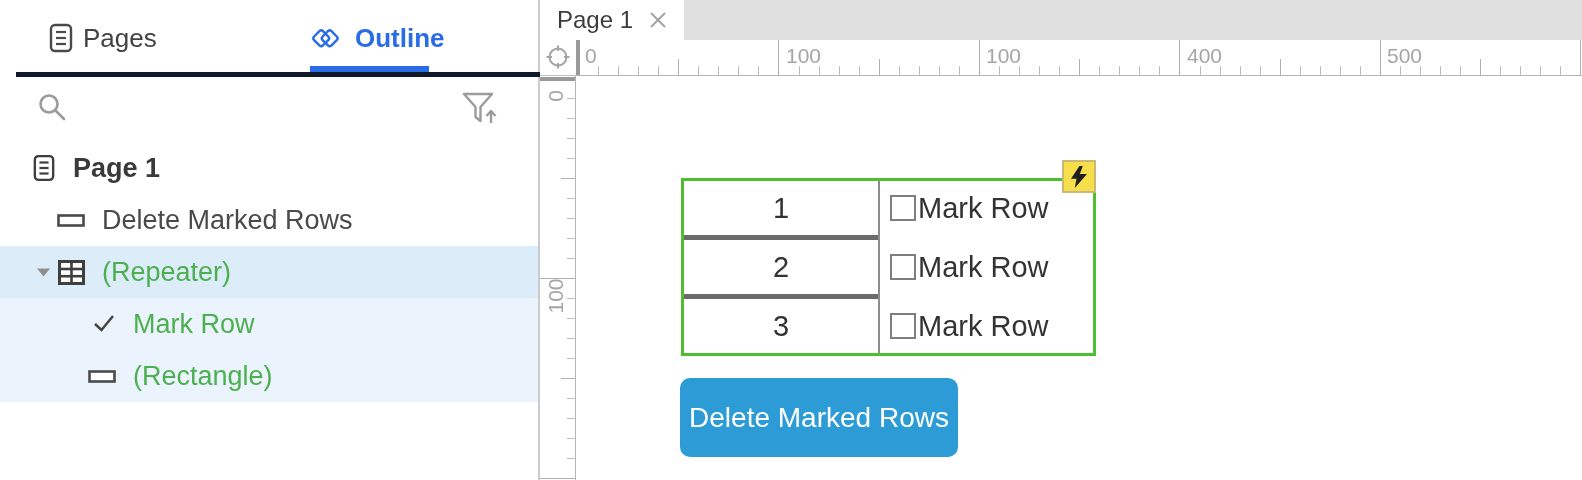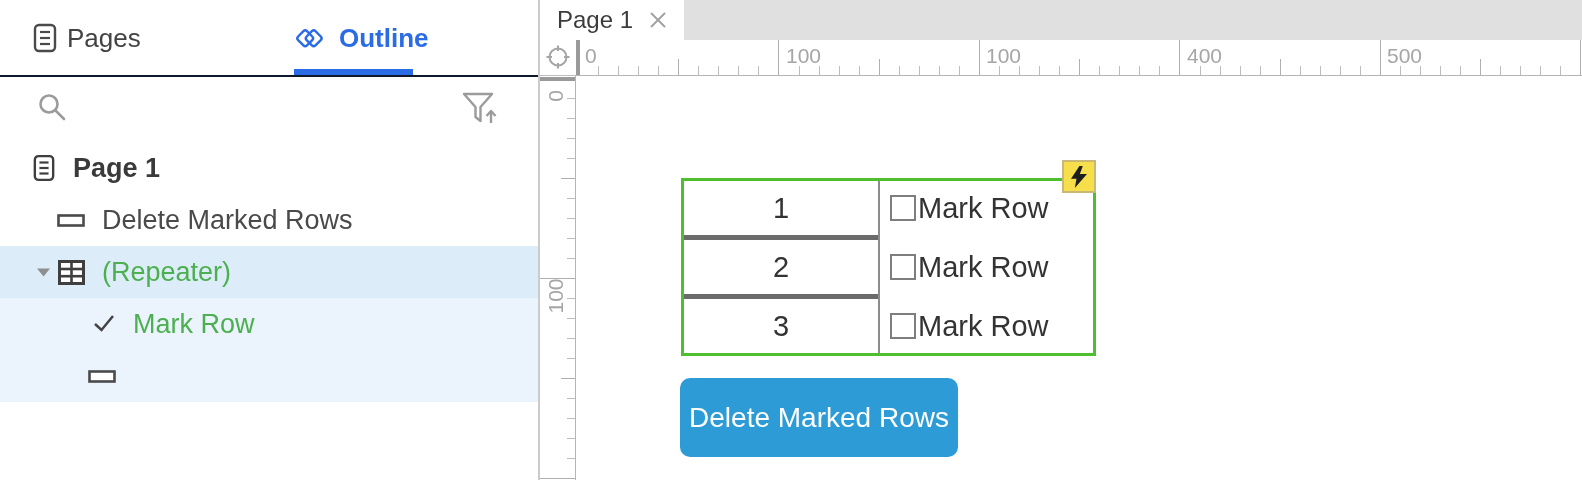--- a/index.html
+++ b/index.html
@@ -2,21 +2,21 @@
 <html style="--accent-blue: #2a6be6; --selection-green: #4fbe2f; --tree-green: #4caf50; --button-blue: #2d9cd6; --badge-yellow: #f6df4b; --row-selected: #dcedf9; --row-child: #ebf4fc; --tabbar-gray: #e0e0e0;"><head>
 <meta charset="utf-8">
 <style>
   * { margin:0; padding:0; box-sizing:border-box; }
   html,body { background:#fff; }
   body { font-family:"Liberation Sans", sans-serif; }
   .stage { position:relative; width:1582px; height:480px; background:#fff; overflow:hidden; }
 
   
   .sidebar { position:absolute; left:0; top:0; width:540px; height:480px; background:#fff; border-right:2px solid #cbcbcb; }
-  .sb-header { position:absolute; left:0; top:0; width:100%; height:77px; border-bottom:2px solid #0f172a; }
+  .sb-header { position:absolute; left:16px; top:0; width:100%; height:77px; border-bottom:5px solid #0f172a; }
   .sb-tab { position:absolute; top:0; height:76px; display:flex; align-items:center; gap:10px; cursor:pointer; }
   .sb-tab.pages { left:33px; }
   .sb-tab.outline { left:294px;gap:13px; }
   .sb-tab .lbl { font-size:26px; color:#424242; }
   .sb-tab.outline .lbl { color:var(--accent-blue,#2a6be6); font-weight:700; }
   .sb-underline { position:absolute; left:294px; bottom:0; width:119px; height:6px; background:var(--accent-blue,#2a6be6); }
   .sb-search { position:absolute; left:37px; top:92px; width:30px; height:30px; cursor:pointer; }
   .sb-filter { position:absolute; left:462px; top:90px; width:38px; height:38px; cursor:pointer; }
 
   .tree { position:absolute; left:0; top:142px; width:538px; }
@@ -156,20 +156,21 @@
         <svg class="ic pos-check" width="22" height="18" viewBox="0 0 22 18">
           <polyline points="2,10 8.5,16 20,2" fill="none" stroke="#444" stroke-width="2.5"></polyline>
         </svg>
         <span class="tree-lbl green ind-2">Mark Row</span>
       </div>
 
       <div class="tree-row child-sel">
         <svg class="ic pos-rect2" width="28" height="13" viewBox="0 0 28 13">
           <rect x="1.5" y="1.5" width="25" height="10" fill="#fff" stroke="#4a4a4a" stroke-width="2.6"></rect>
         </svg>
+        <span class="tree-lbl green ind-2">(Rectangle)</span>
       </div>
     </div>
   </div>
 
   <div class="tabbar">
     <div class="doc-tab">
       <span class="lbl">Page 1</span>
       <svg class="tab-close" viewBox="0 0 20 20">
         <line x1="3" y1="3" x2="17" y2="17" stroke="#a2a2a2" stroke-width="2"></line>
         <line x1="17" y1="3" x2="3" y2="17" stroke="#a2a2a2" stroke-width="2"></line>

